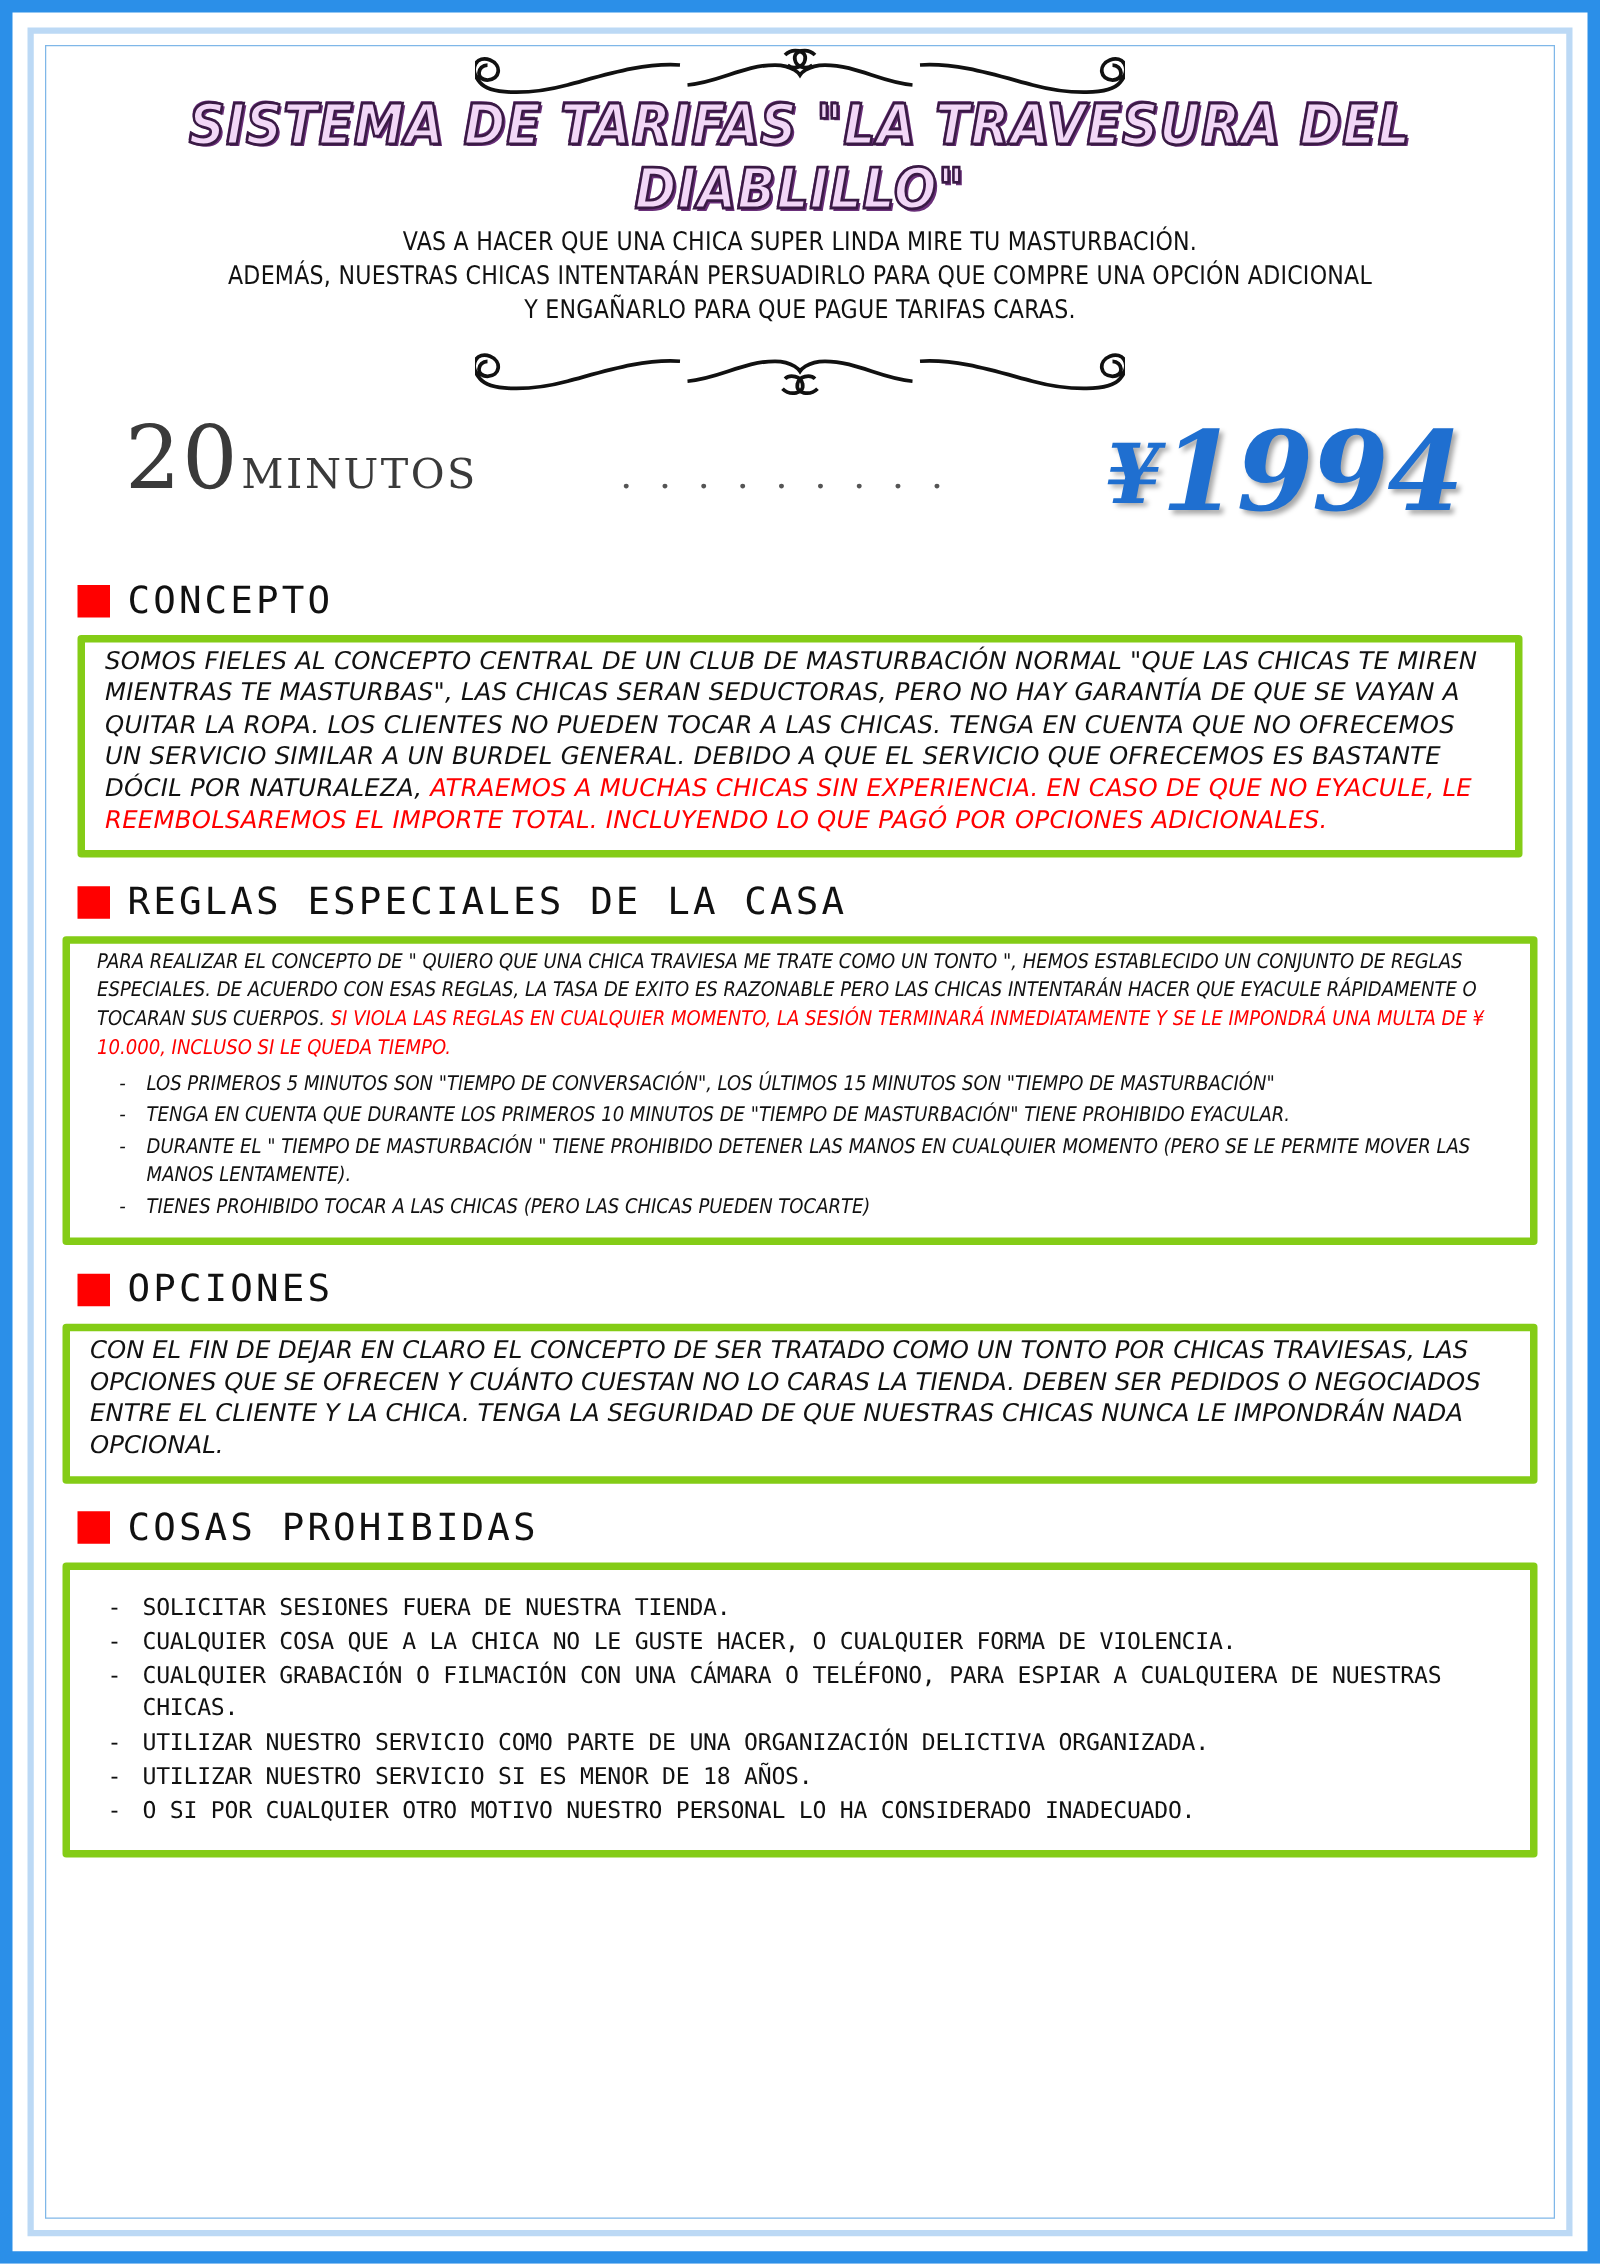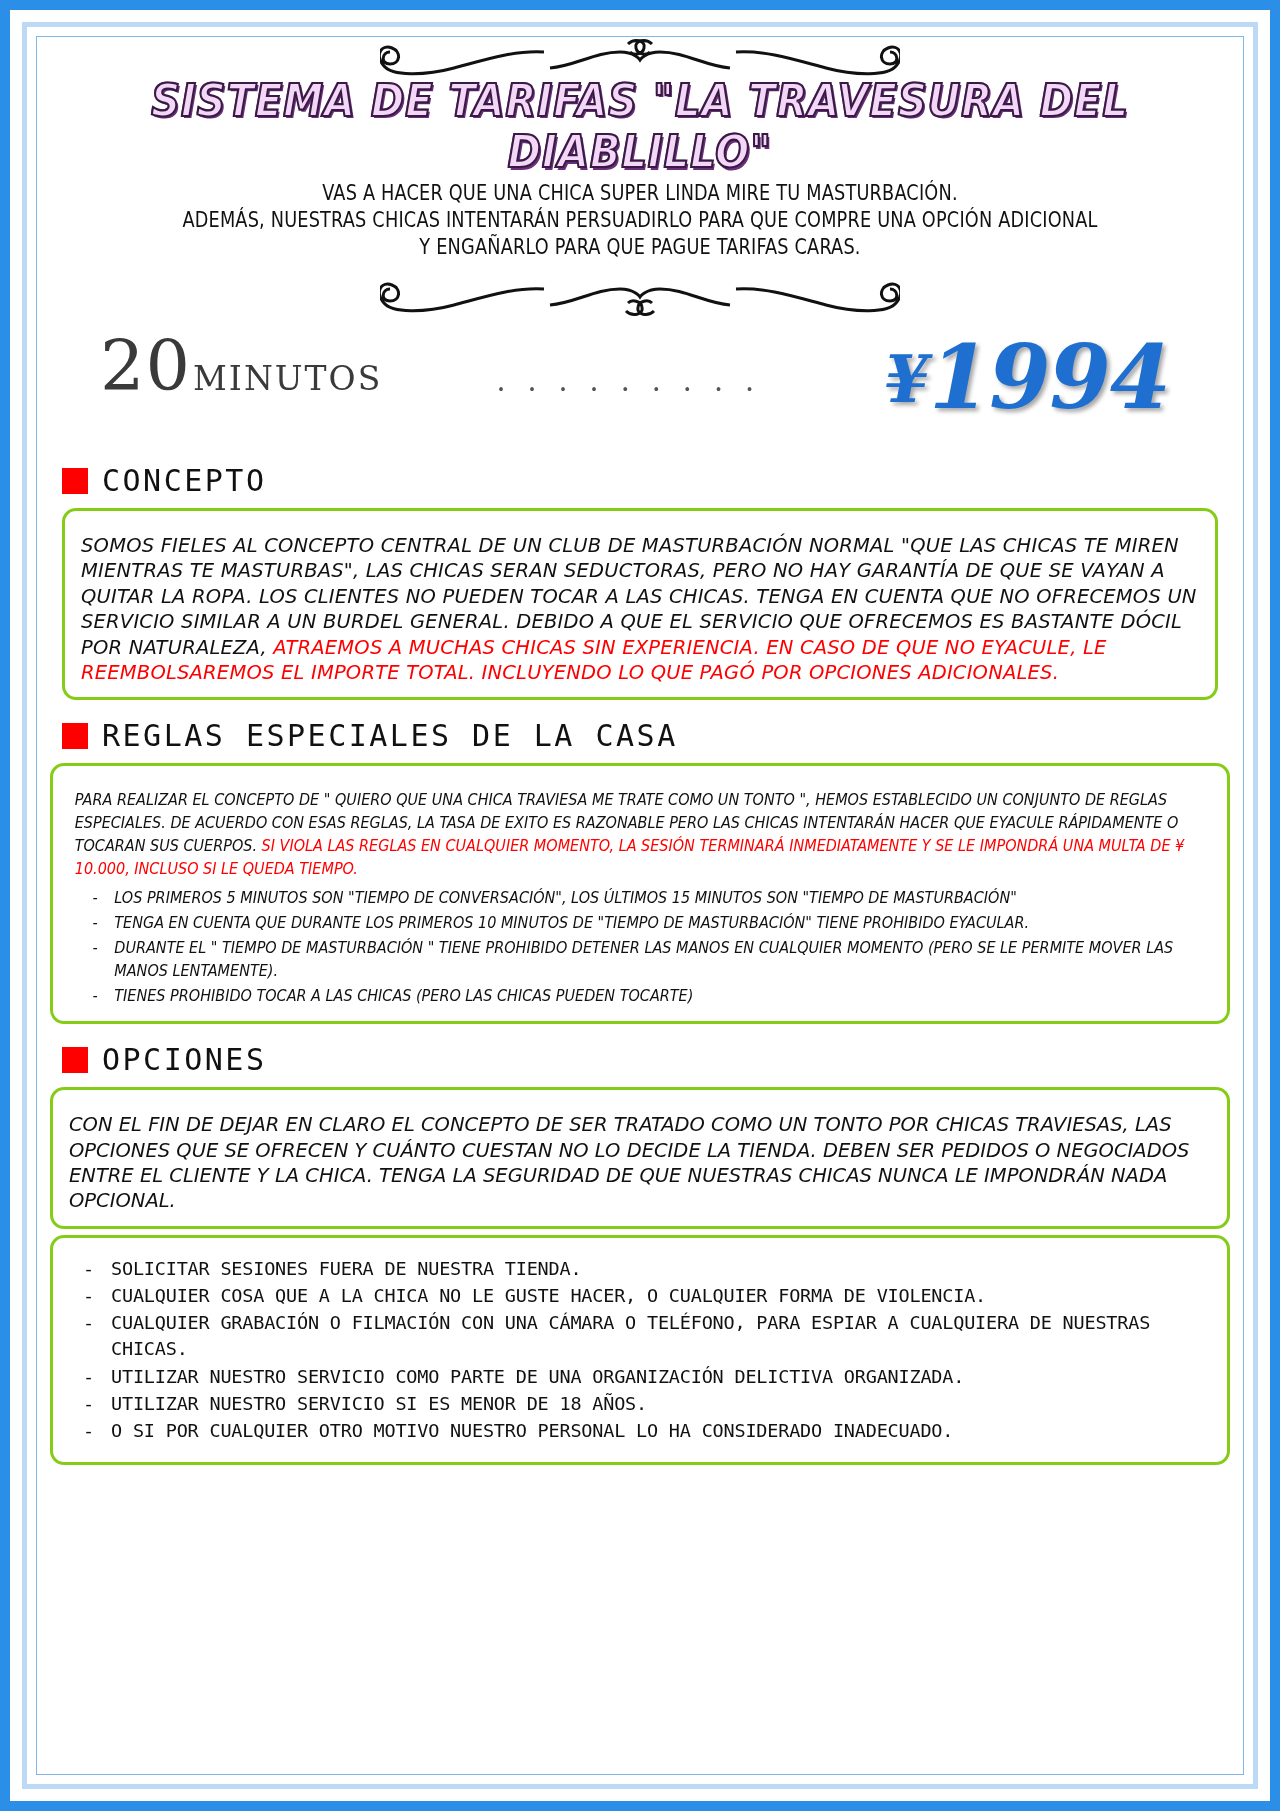--- a/index.html
+++ b/index.html
@@ -147,25 +147,25 @@
   }
   .section-title {
     font-family: "DejaVu Sans Mono", monospace;
     font-size: 30px;
     letter-spacing: 2.5px;
     color: #111;
   }
 
   
   .box {
-    border: 3px solid #84cc16;
-    border-radius: 14px;
+    border: 6px solid #84cc16;
+    border-radius: 3px;
     box-sizing: border-box;
     margin: 0 22px;
-    padding: 22px 16px 12px 16px;
+    padding: 2px 16px 12px 16px;
     background: #fff;
   }
   .box.wide { margin: 0 10px; }
 
   .t-concept {
     font-family: "DejaVu Sans", sans-serif;
     font-style: italic;
     font-size: 19.5px;
     line-height: 1.30;
     color: #111;
@@ -303,25 +303,29 @@
       </div>
     </div>
   </div>
 
   <div class="section">
     <div class="section-head">
       <div class="red-square"></div>
       <div class="section-title">OPCIONES</div>
     </div>
     <div class="box wide">
-      <div class="t-options">CON EL FIN DE DEJAR EN CLARO EL CONCEPTO DE SER TRATADO COMO UN TONTO POR CHICAS TRAVIESAS, LAS OPCIONES QUE SE OFRECEN Y CUÁNTO CUESTAN NO LO DECIDE LA TIENDA. DEBEN SER PEDIDOS O NEGOCIADOS ENTRE EL CLIENTE Y LA CHICA. TENGA LA SEGURIDAD DE QUE NUESTRAS CHICAS NUNCA LE IMPONDRÁN NADA OPCIONAL.</div>
+      <div class="t-options">CON EL FIN DE DEJAR EN CLARO EL CONCEPTO DE SER TRATADO COMO UN TONTO POR CHICAS TRAVIESAS, LAS OPCIONES QUE SE OFRECEN Y CUÁNTO CUESTAN NO LO CARAS LA TIENDA. DEBEN SER PEDIDOS O NEGOCIADOS ENTRE EL CLIENTE Y LA CHICA. TENGA LA SEGURIDAD DE QUE NUESTRAS CHICAS NUNCA LE IMPONDRÁN NADA OPCIONAL.</div>
     </div>
   </div>
 
   <div class="section">
+    <div class="section-head">
+      <div class="red-square"></div>
+      <div class="section-title">COSAS PROHIBIDAS</div>
+    </div>
     <div class="box wide" style="padding-top:14px;padding-bottom:16px">
       <div class="t-forbidden">
         <ul class="forb-list">
           <li>SOLICITAR SESIONES FUERA DE NUESTRA TIENDA.</li>
           <li>CUALQUIER COSA QUE A LA CHICA NO LE GUSTE HACER, O CUALQUIER FORMA DE VIOLENCIA.</li>
           <li>CUALQUIER GRABACIÓN O FILMACIÓN CON UNA CÁMARA O TELÉFONO, PARA ESPIAR A CUALQUIERA DE NUESTRAS CHICAS.</li>
           <li>UTILIZAR NUESTRO SERVICIO COMO PARTE DE UNA ORGANIZACIÓN DELICTIVA ORGANIZADA.</li>
           <li>UTILIZAR NUESTRO SERVICIO SI ES MENOR DE 18 AÑOS.</li>
           <li>O SI POR CUALQUIER OTRO MOTIVO NUESTRO PERSONAL LO HA CONSIDERADO INADECUADO.</li>
         </ul>

